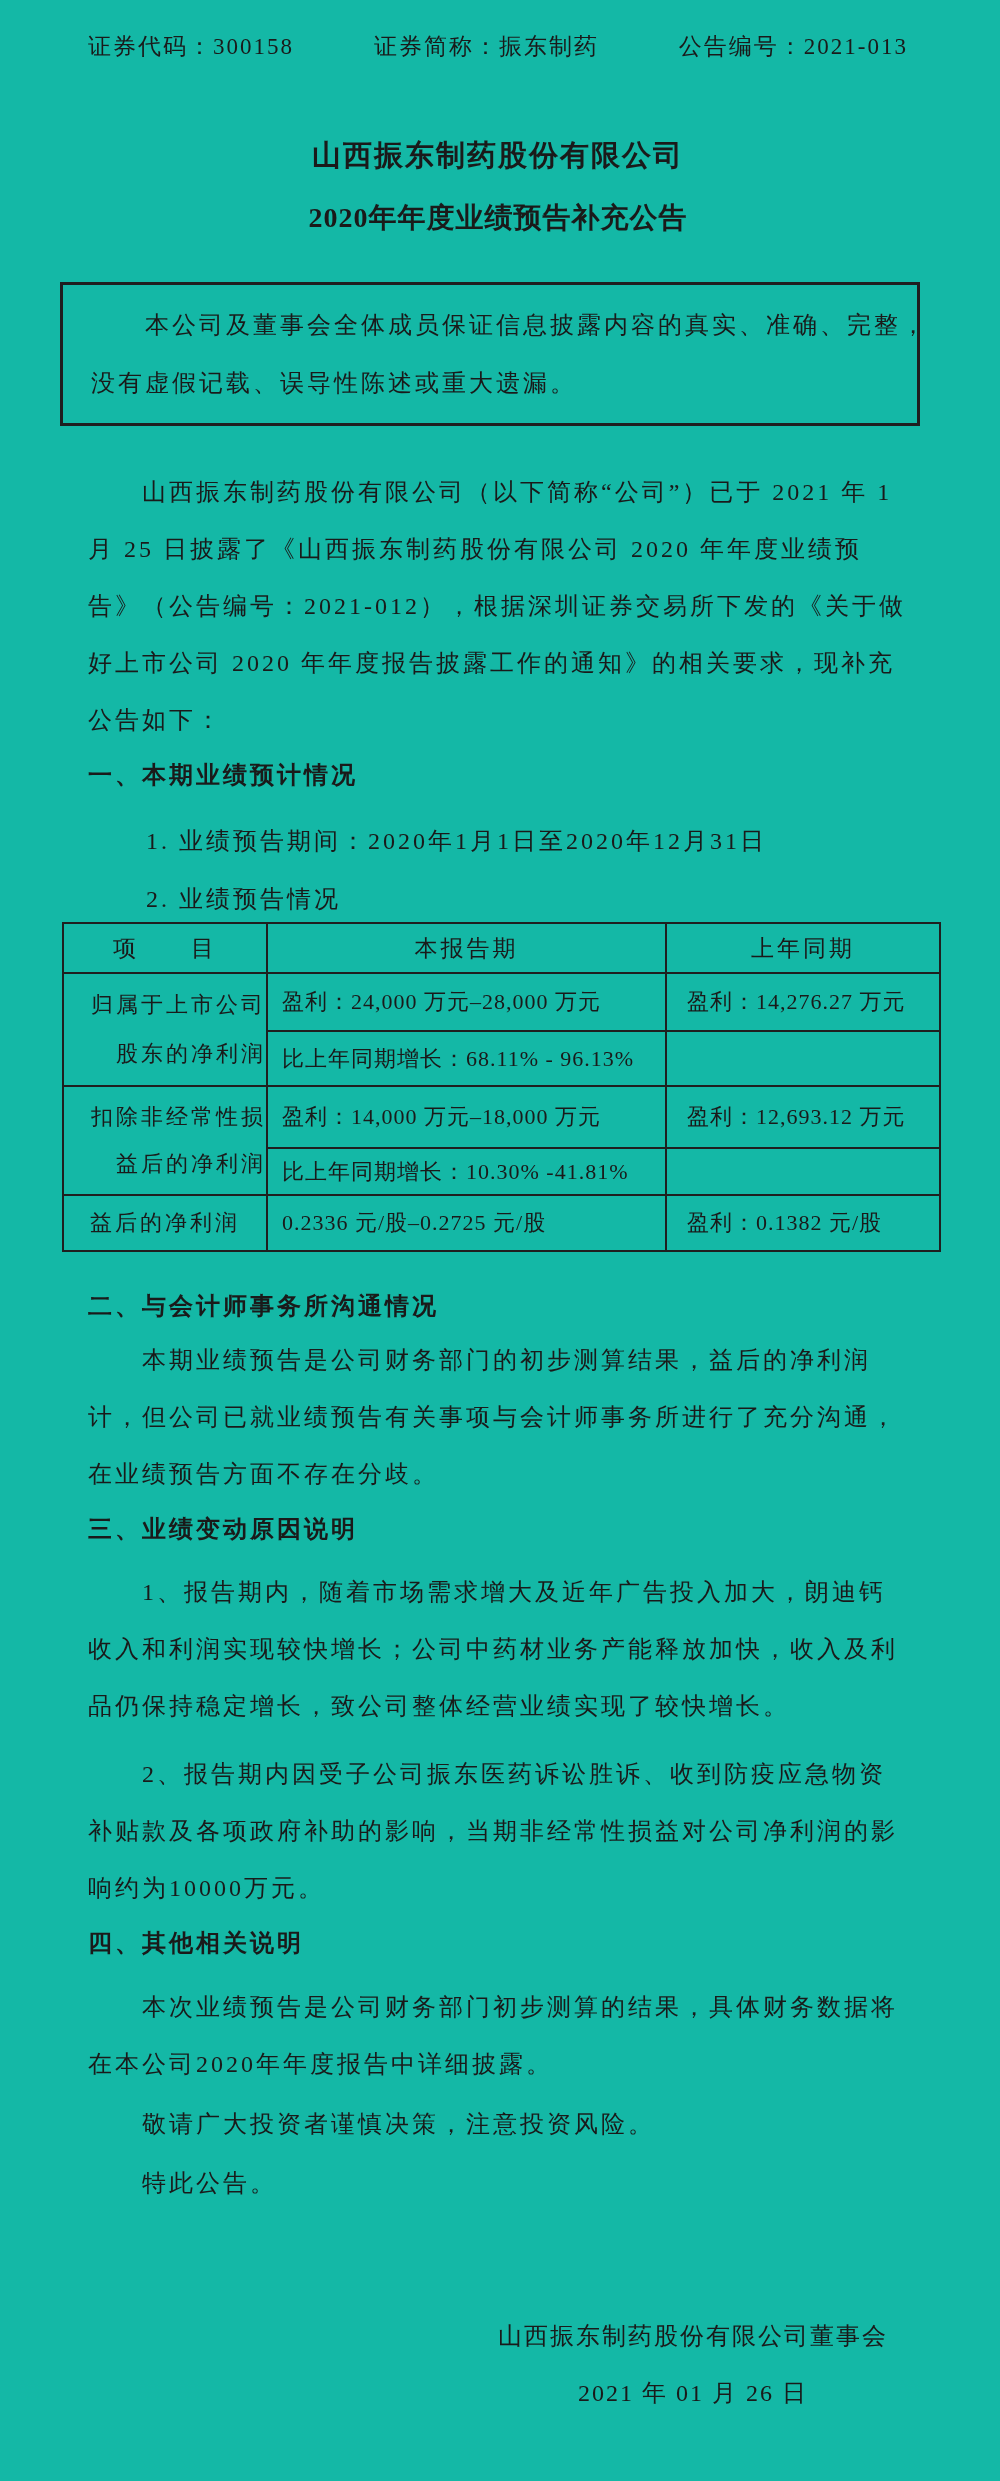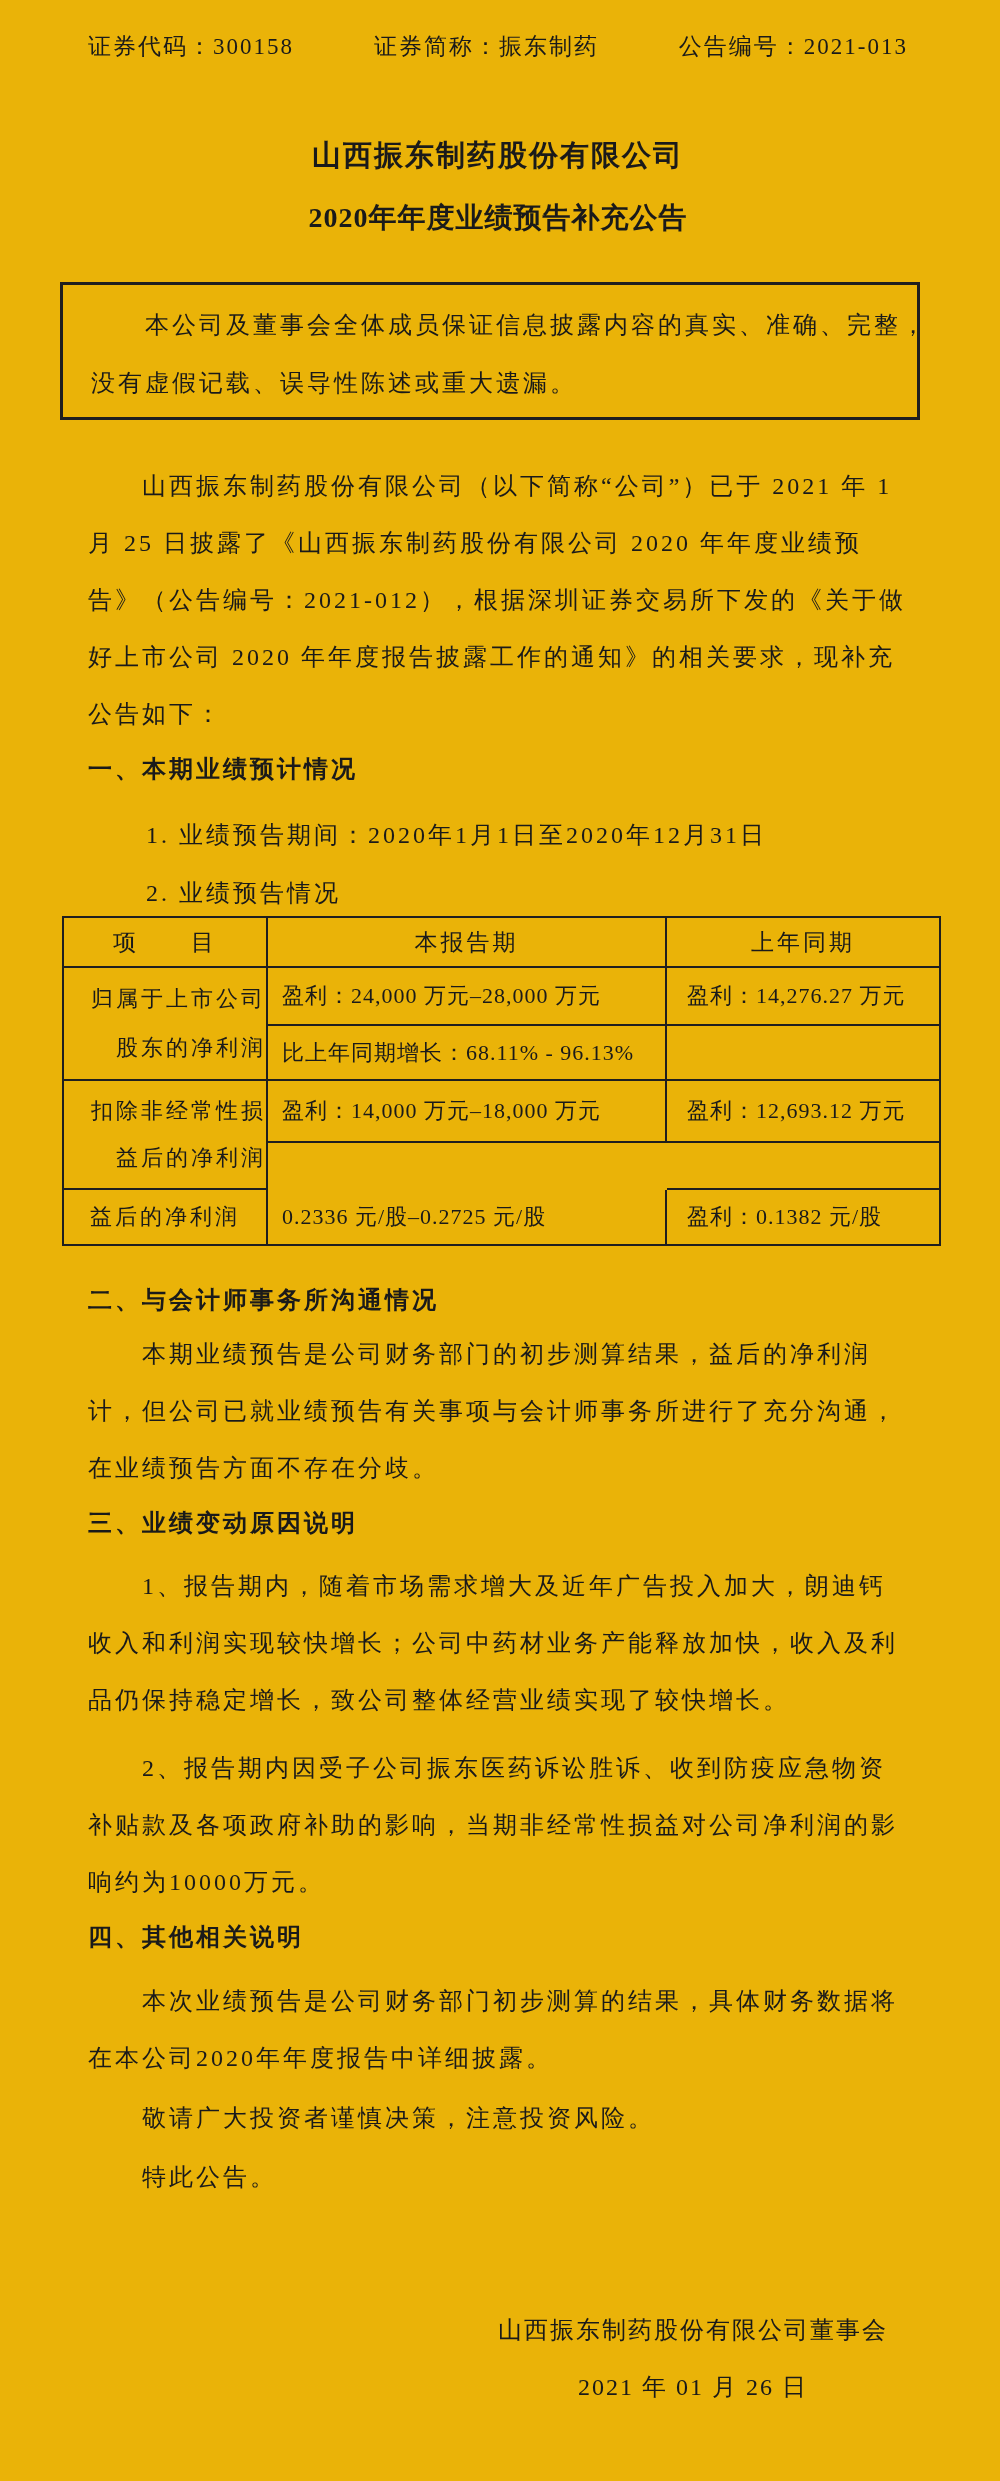--- a/index.html
+++ b/index.html
@@ -2,21 +2,21 @@
 <html><head>
 <meta charset="utf-8">
 <style>
   * { box-sizing: border-box; margin: 0; padding: 0; }
   html, body { background: #ffffff; }
   .page {
     position: relative;
     width: 1000px;
     height: 2481px;
     margin: 0 auto;
-    background: #eab308;
+    background: #14b8a6;
     color: #1a1a1a;
     font-family: "Liberation Serif", "DejaVu Serif", serif;
     padding: 18px 92px 0 88px;
     overflow: hidden;
   }
   .meta-row {
     display: flex;
     justify-content: space-between;
     height: 58px;
     line-height: 58px;
@@ -40,21 +40,21 @@
     line-height: 58px;
     text-align: center;
     font-size: 28px;
     font-weight: bold;
     letter-spacing: 1px;
   }
   .disclaimer-box {
     margin: 35px 0 15px -28px;
     width: 860px;
     border: 3px solid #1f1f1f;
-    padding: 11px 20px 5px 28px;
+    padding: 11px 20px 11px 28px;
   }
   .line {
     height: 57px;
     line-height: 57px;
     font-size: 24px;
     letter-spacing: 3px;
     white-space: nowrap;
   }
   .disclaimer-box .line { height: 58px; line-height: 58px; }
   .indent { text-indent: 54px; }
@@ -177,20 +177,21 @@
     <div class="cell val last-col r1a3">盈利：14,276.27 万元</div>
     <div class="cell val r1b2">比上年同期增长：68.11% - 96.13%</div>
     <div class="cell val last-col r1b3"></div>
 
     <div class="cell item span2 r2c1">
       <div>扣除非经常性损</div>
       <div>益后的净利润</div>
     </div>
     <div class="cell val r2a2">盈利：14,000 万元–18,000 万元</div>
     <div class="cell val last-col r2a3">盈利：12,693.12 万元</div>
+    <div class="cell val r2b2">比上年同期增长：10.30% -41.81%</div>
     <div class="cell val last-col r2b3"></div>
 
     <div class="cell item r3c1">益后的净利润</div>
     <div class="cell val r3c2">0.2336 元/股–0.2725 元/股</div>
     <div class="cell val last-col r3c3">盈利：0.1382 元/股</div>
   </div>
 
   <div class="heading h-sec2">二、与会计师事务所沟通情况</div>
   <div>
     <div class="line indent">本期业绩预告是公司财务部门的初步测算结果，益后的净利润</div>

